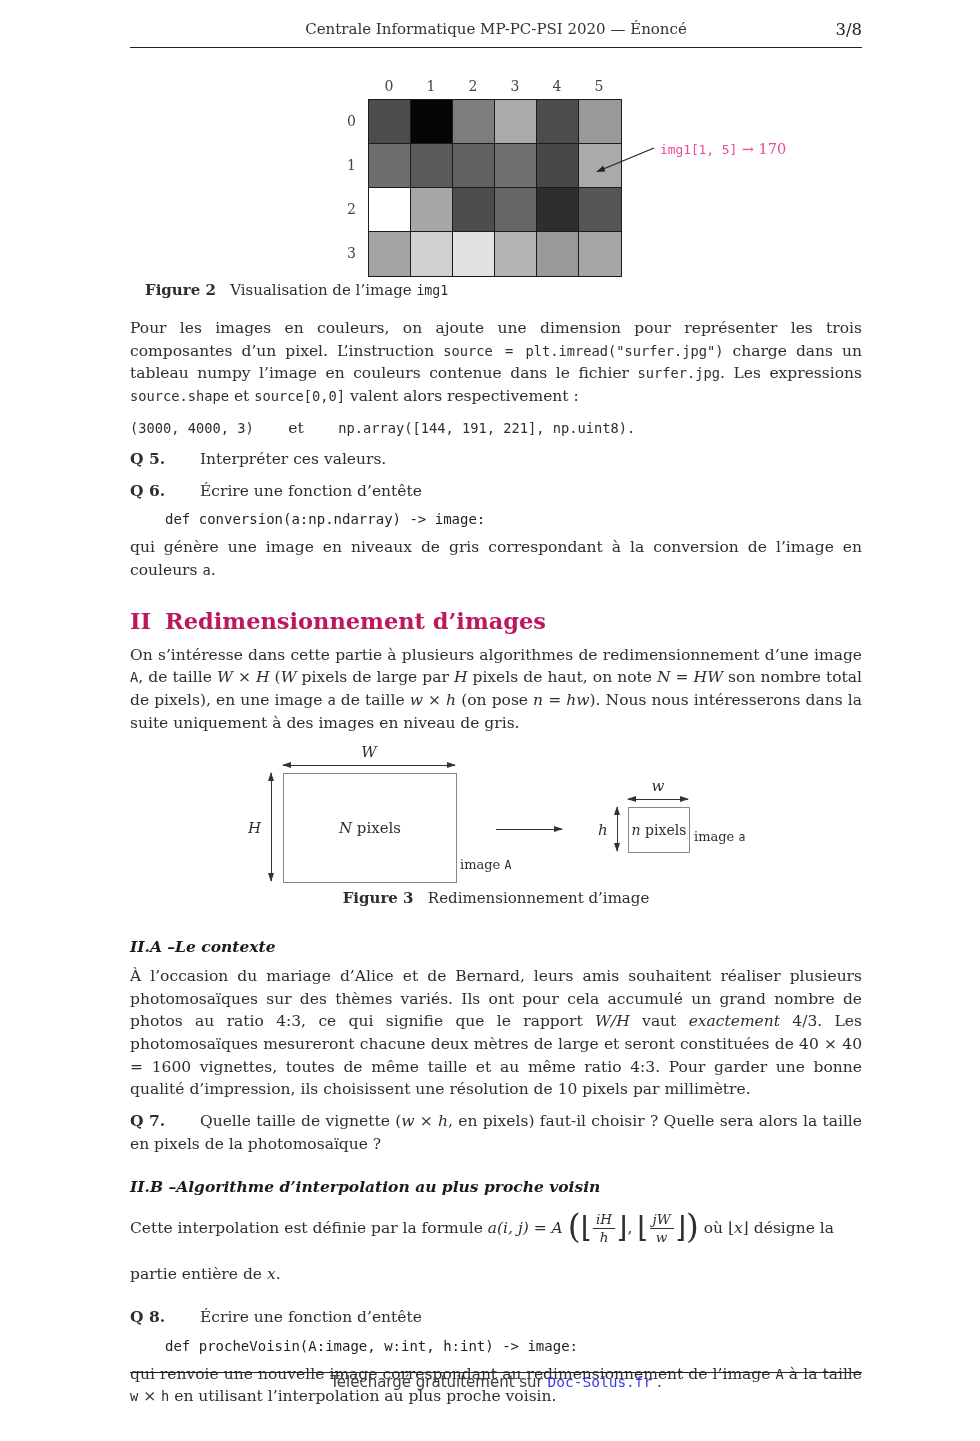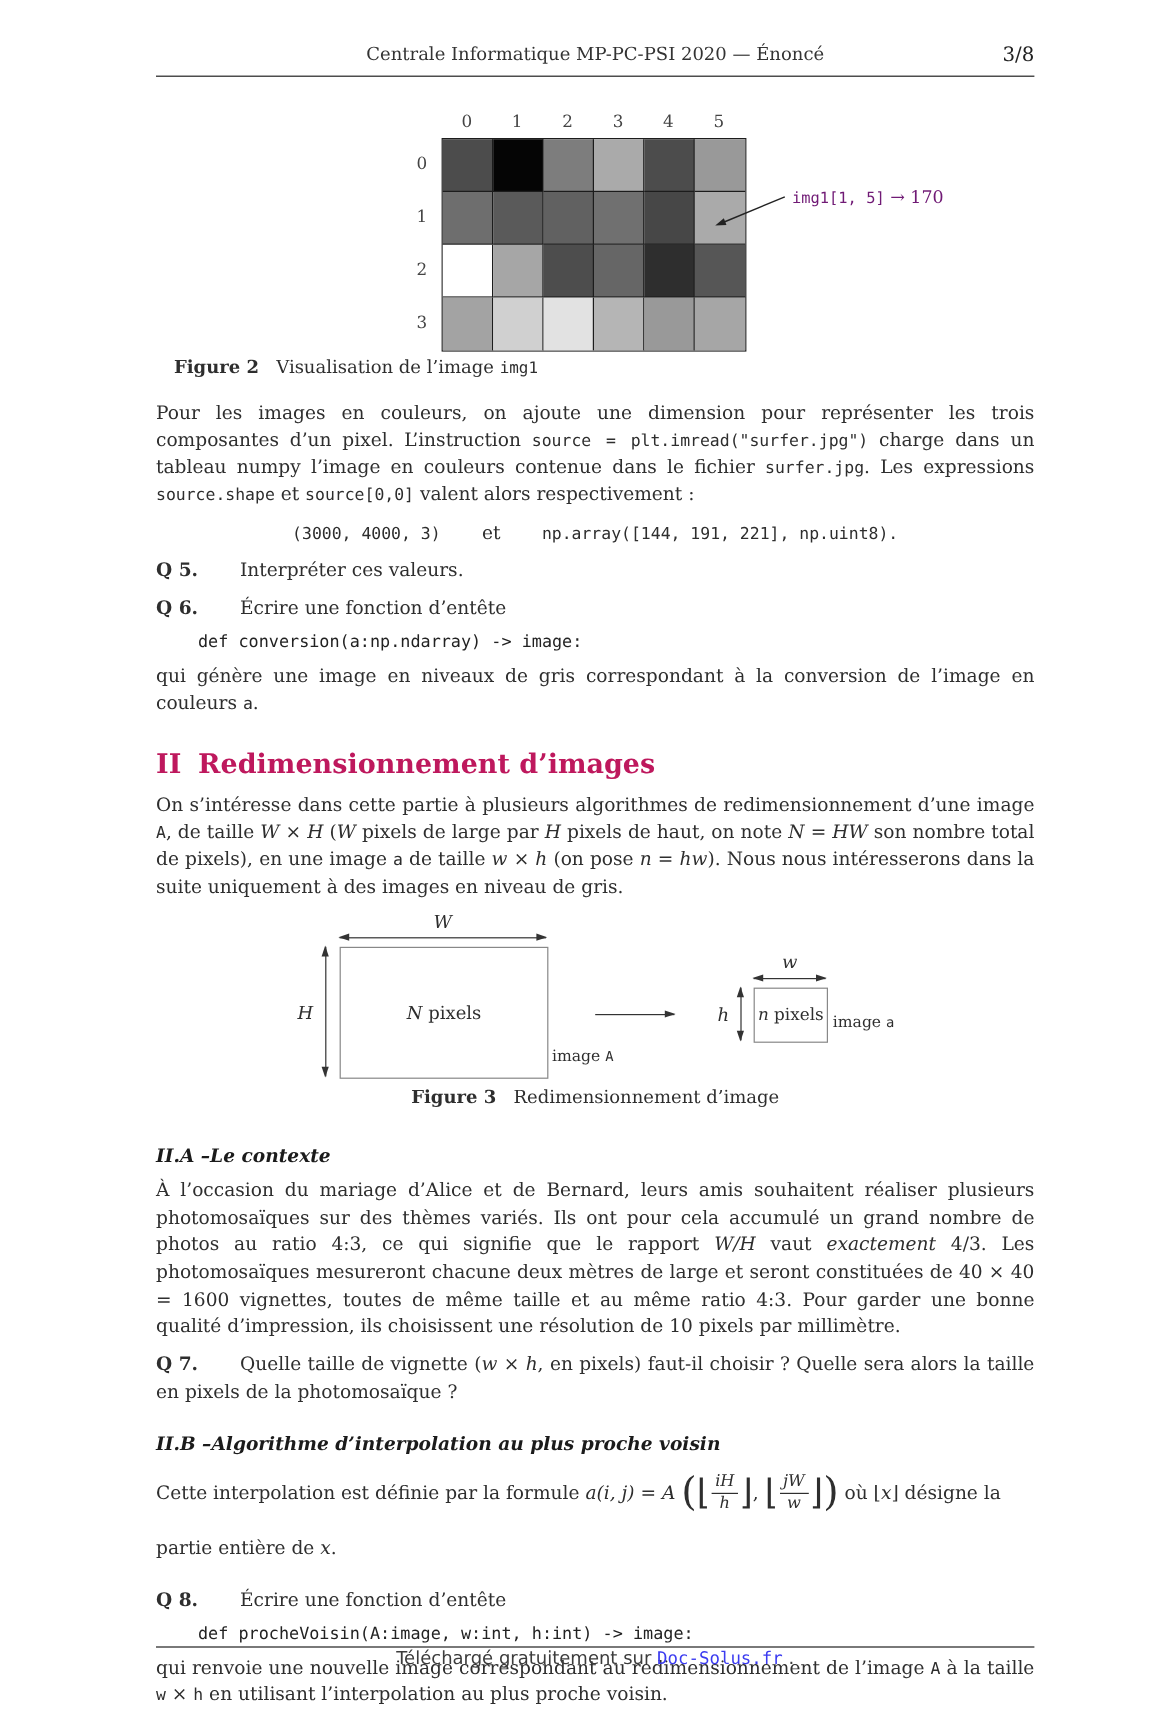--- a/index.html
+++ b/index.html
@@ -1,46 +1,46 @@
 <!DOCTYPE html>
 <html><head>
 <meta charset="utf-8">
 <style>
   html,body{margin:0;padding:0;}
   .page{width:980px;height:1441px;background:#ffffff;position:relative;overflow:hidden;
         font-family:"DejaVu Serif",serif;color:#2e2e2e;}
   .content{position:absolute;left:130px;top:0;width:732px;}
 
-  header{padding-top:36px;padding-bottom:9px;border-bottom:1.7px solid #222;position:relative;}
+  header{padding-top:20px;padding-bottom:9px;border-bottom:1.7px solid #222;position:relative;}
   .header-title{display:block;text-align:center;font-size:15px;color:#333;}
   .header-page{position:absolute;right:0;bottom:8px;font-size:16.5px;color:#222;}
 
   .pre{white-space:pre-wrap;}
   .s-code{font-family:"DejaVu Sans Mono",monospace;font-size:0.885em;}
   .s-math{font-family:"DejaVu Serif",serif;font-style:italic;}
   .s-it{font-style:italic;}
   .s-bold{font-weight:bold;}
 
   
   .figure2{position:relative;height:230px;margin-top:30px;}
   .col-labels{position:absolute;left:238px;top:0;display:grid;grid-template-columns:repeat(6,42px);
               font-size:14px;color:#444;text-align:center;}
   .row-labels{position:absolute;left:200px;top:21px;width:26px;font-size:14px;color:#444;text-align:right;}
   .row-labels div{height:44px;line-height:44px;}
   .pixel-grid{position:absolute;left:238px;top:21px;display:grid;grid-template-columns:repeat(6,42px);
               grid-auto-rows:44px;border:1px solid #1c1c1c;}
   .pixel-cell{border-right:1px solid #1c1c1c;border-bottom:1px solid #1c1c1c;}
   .pixel-cell:nth-child(6n){border-right:none;}
   .pixel-cell:nth-child(n+19){border-bottom:none;}
-  .annotation{position:absolute;left:530px;top:63px;font-size:14.5px;color:#701a75;}
+  .annotation{position:absolute;left:530px;top:63px;font-size:14.5px;color:#ec4899;}
   .caption{position:absolute;left:15px;width:100%;top:203px;font-size:15px;}
 
   
   .para{margin:9px 0;font-size:15.5px;line-height:1.46;text-align:justify;}
-  .center{text-align:center;}
+  .center{text-align:left;}
   .q .qlabel{font-weight:bold;display:inline-block;width:70px;}
   .codeline{margin:7px 0 7px 35px;font-family:"DejaVu Sans Mono",monospace;font-size:14px;color:#222;}
 
   h1.sec{margin:26px 0 10px;font-size:22.5px;color:#be185d;font-weight:bold;}
   .secnum{margin-right:14px;}
   h2.subsec{margin:22px 0 8px;font-size:15.5px;font-weight:bold;font-style:italic;color:#1b1b1b;}
   .sublabel{}
 
   
   .figure3{position:relative;height:172px;margin:6px 0 2px;font-size:15px;}

